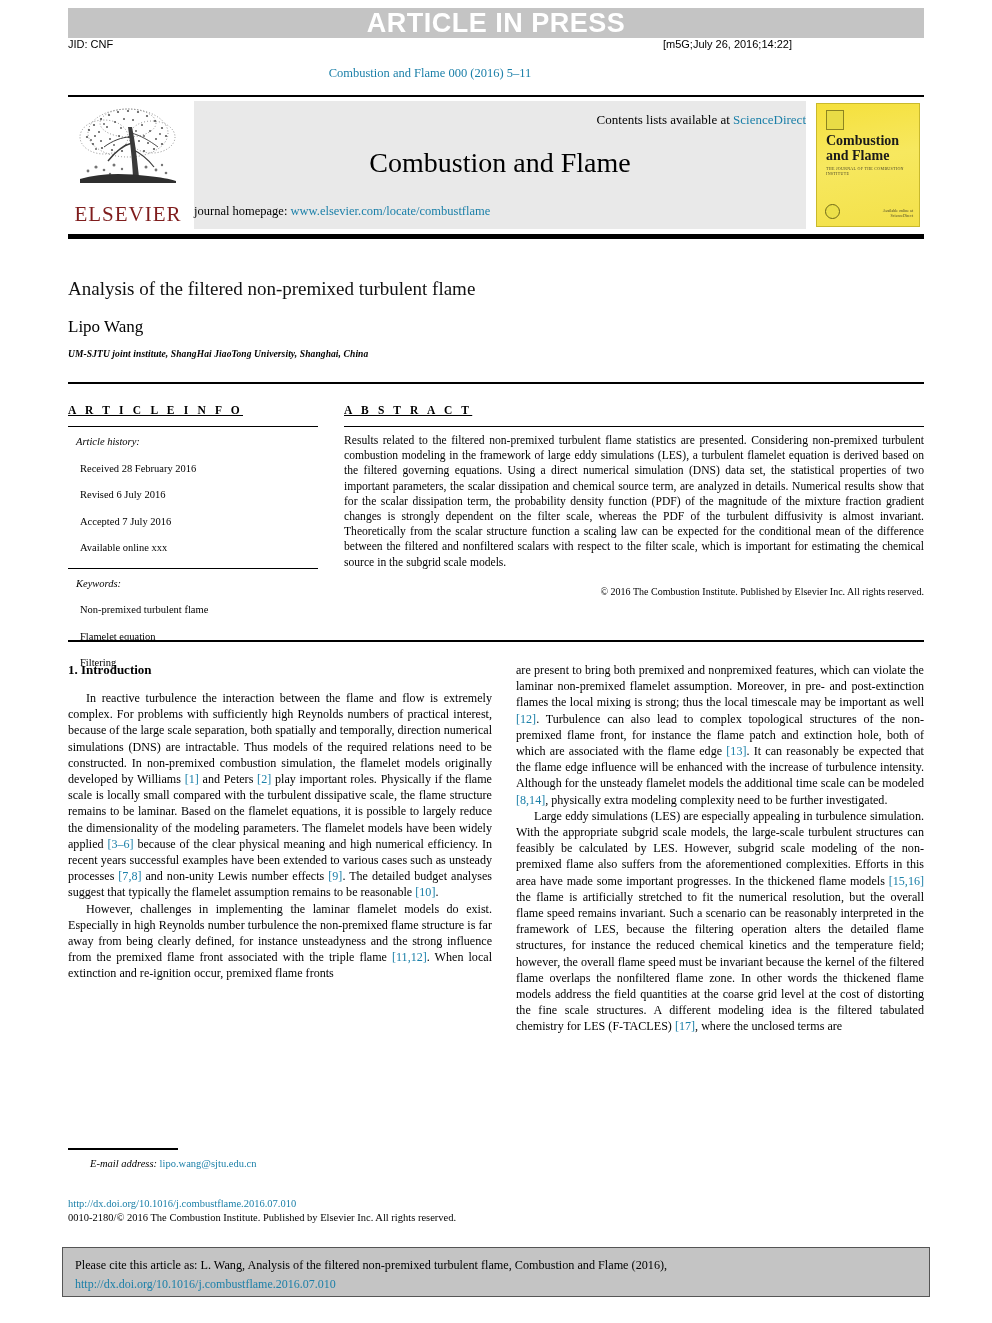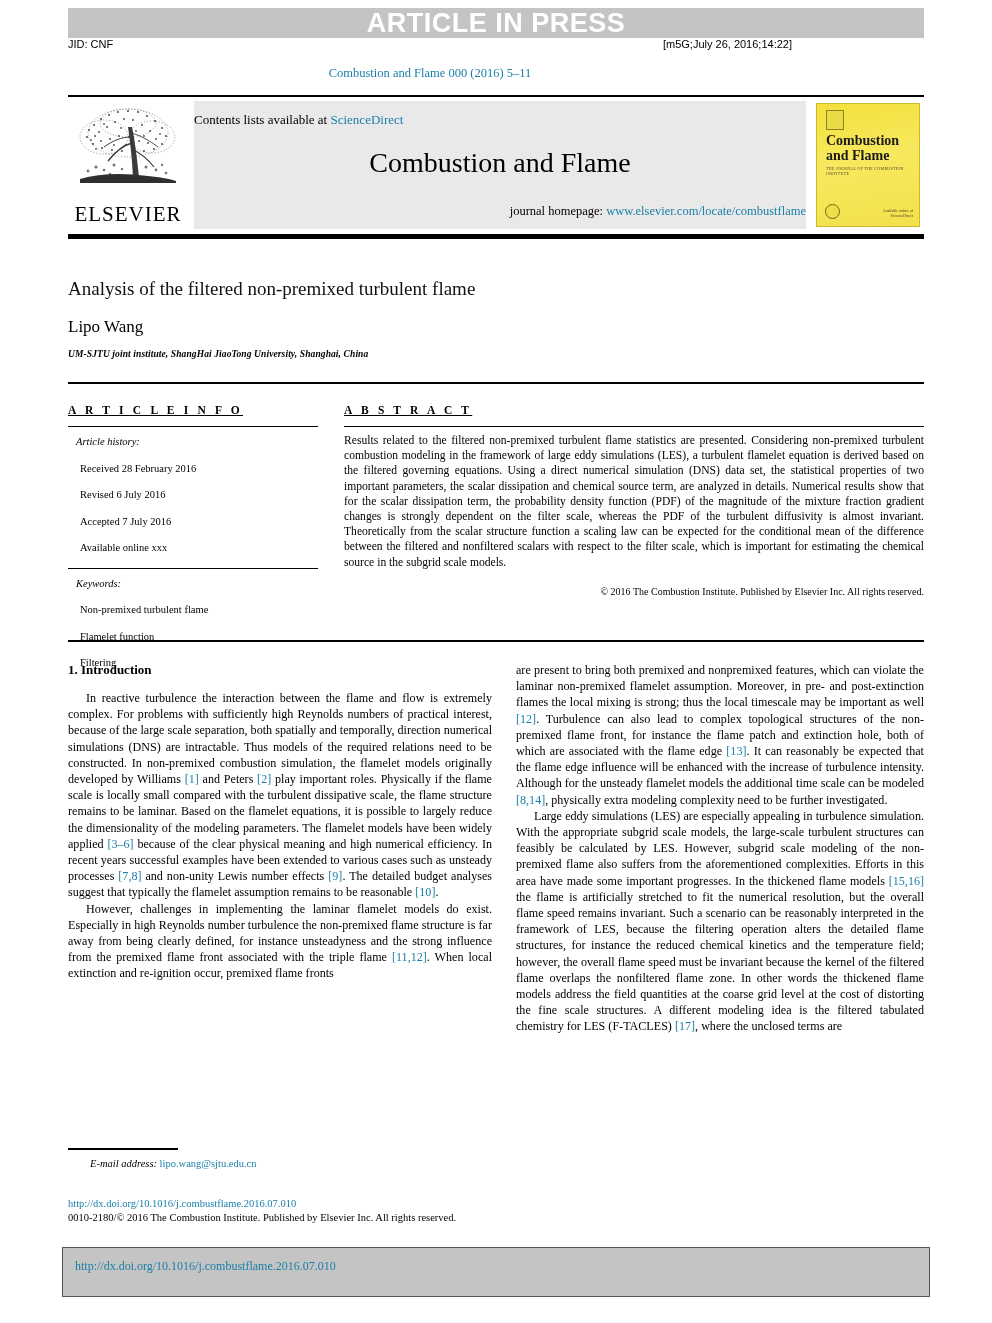--- a/index.html
+++ b/index.html
@@ -99,52 +99,52 @@
     width: 108px; height: 96px;
   }
   .els-word {
     position: absolute;
     left: 0; right: 0;
     bottom: 2px;
     text-align: center;
     font-family: "Liberation Serif", serif;
     font-size: 21px;
     letter-spacing: 1px;
-    color: #000000;
+    color: #7f1d1d;
     font-weight: normal;
   }
   .masthead-center {
     flex: 1 1 auto;
     background: #e9e9e9;
     position: relative;
     margin: 0 6px;
   }
   .contents-line {
     position: absolute;
     left: 0; right: 0;
     top: 11px;
-    text-align: left;
+    text-align: right;
     font-size: 13px;
   }
   .contents-line .sd {
     color: #1a7fa8;
   }
   .journal-name {
     position: absolute;
     left: 0; right: 0;
     top: 46px;
     text-align: center;
     font-size: 28px;
     font-family: "Liberation Serif", serif;
   }
   .homepage-line {
     position: absolute;
     left: 0; right: 0;
     bottom: 10px;
-    text-align: right;
+    text-align: left;
     font-size: 12.5px;
   }
   .homepage-line .url {
     color: #1a7fa8;
   }
   .cover {
     width: 112px;
     flex: 0 0 112px;
     position: relative;
     background: #fff;
@@ -503,21 +503,21 @@
     <div class="sec-head">A R T I C L E   I N F O</div>
     <hr class="hr-sec">
     <p class="info-label">Article history:</p>
     <p class="info-line">Received 28 February 2016</p>
     <p class="info-line">Revised 6 July 2016</p>
     <p class="info-line">Accepted 7 July 2016</p>
     <p class="info-line">Available online xxx</p>
     <hr class="hr-sec">
     <p class="info-label">Keywords:</p>
     <p class="info-line">Non-premixed turbulent flame</p>
-    <p class="info-line">Flamelet function</p>
+    <p class="info-line">Flamelet equation</p>
     <p class="info-line">Filtering</p>
   </div>
 
   <div class="abstract-col">
     <div class="sec-head">A B S T R A C T</div>
     <hr class="hr-sec">
     <p class="abstract-text">Results related to the filtered non-premixed turbulent flame statistics are presented. Considering non-premixed turbulent combustion modeling in the framework of large eddy simulations (LES), a turbulent flamelet equation is derived based on the filtered governing equations. Using a direct numerical simulation (DNS) data set, the statistical properties of two important parameters, the scalar dissipation and chemical source term, are analyzed in details. Numerical results show that for the scalar dissipation term, the probability density function (PDF) of the magnitude of the mixture fraction gradient changes is strongly dependent on the filter scale, whereas the PDF of the turbulent diffusivity is almost invariant. Theoretically from the scalar structure function a scaling law can be expected for the conditional mean of the difference between the filtered and nonfiltered scalars with respect to the filter scale, which is important for estimating the chemical source in the subgrid scale models.</p>
     <p class="copyright">© 2016 The Combustion Institute. Published by Elsevier Inc. All rights reserved.</p>
   </div>
 
@@ -536,16 +536,17 @@
 
   <div class="foot-rule"></div>
   <div class="email-line">
     <span class="lbl">E-mail address:</span>
     <span class="addr">lipo.wang@sjtu.edu.cn</span>
   </div>
   <div class="doi-line">http://dx.doi.org/10.1016/j.combustflame.2016.07.010</div>
   <div class="issn-line">0010-2180/© 2016 The Combustion Institute. Published by Elsevier Inc. All rights reserved.</div>
 
   <div class="cite-box">
+    <p class="cite-text">Please cite this article as: L. Wang, Analysis of the filtered non-premixed turbulent flame, Combustion and Flame (2016),</p>
     <span class="cite-url">http://dx.doi.org/10.1016/j.combustflame.2016.07.010</span>
   </div>
 
 </div>
 
 </body></html>

